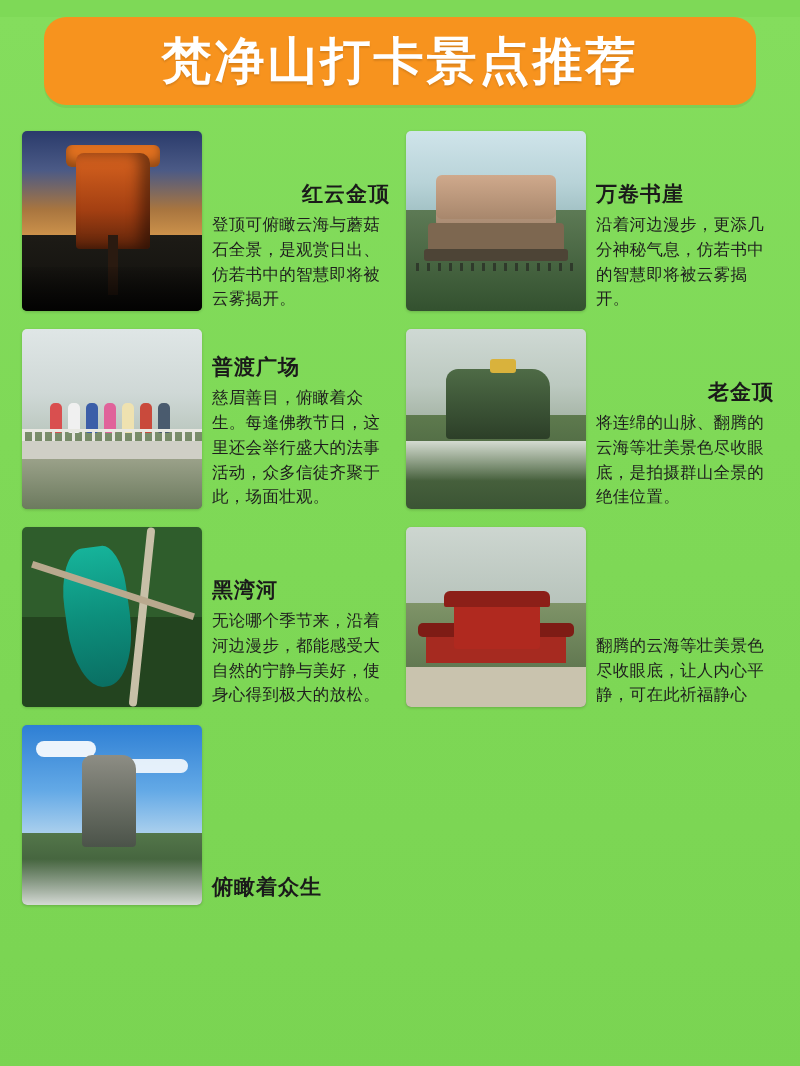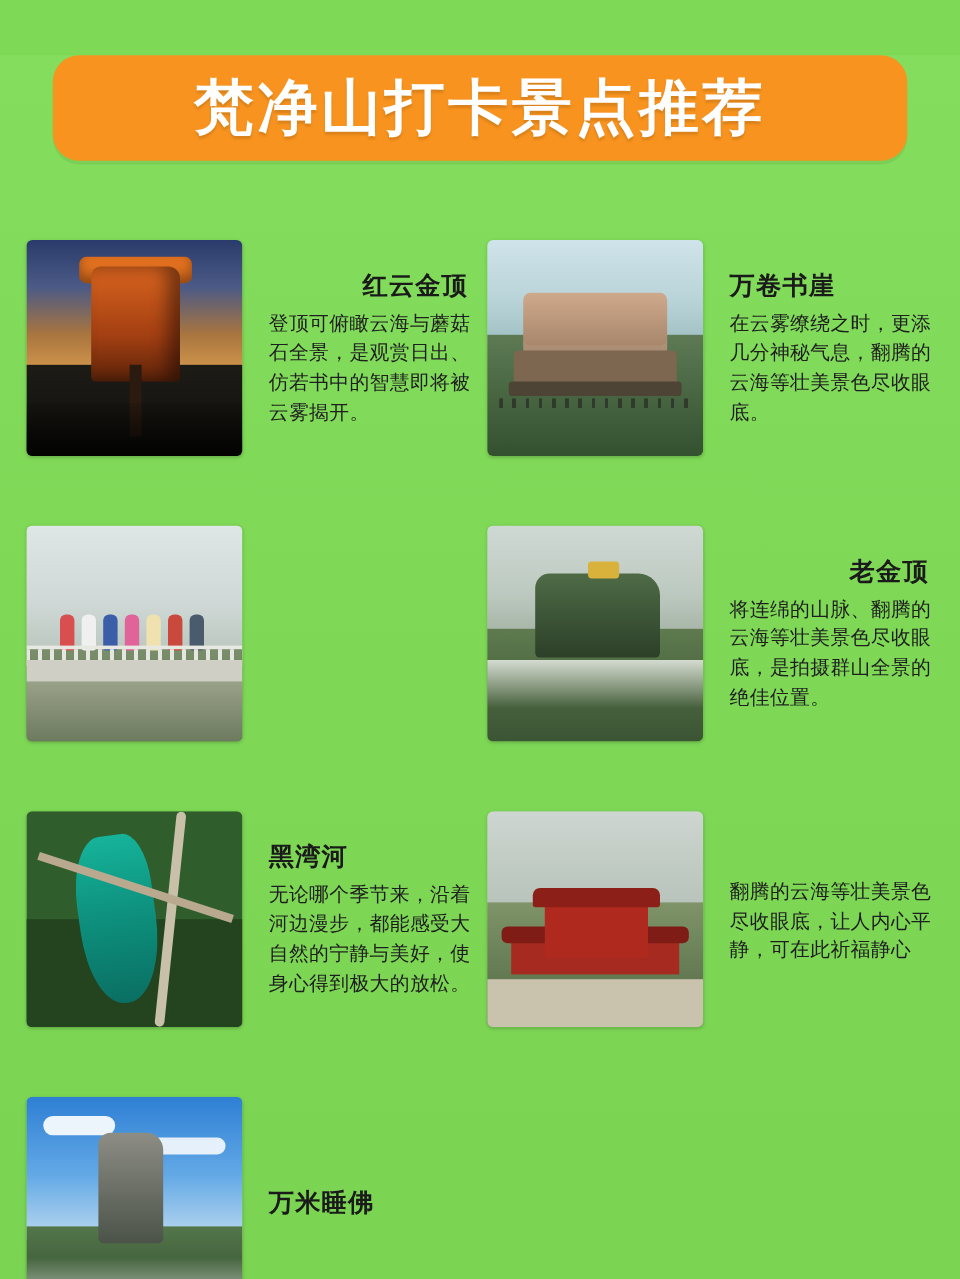--- a/index.html
+++ b/index.html
@@ -17,21 +17,21 @@
     position: relative;
     width: 800px;
     height: 1066px;
     background: linear-gradient(180deg, #84dd5d 0%, #7fd957 40%, #7ad452 100%);
     box-sizing: border-box;
     padding: 0 22px;
   }
 
   
   .header {
-    margin: 46px auto 26px auto;
+    margin: 17px auto 26px auto;
     width: 712px;
     height: 88px;
     background: #f7931e;
     border-radius: 22px;
     display: flex;
     align-items: center;
     justify-content: center;
     box-shadow: 0 3px 0 rgba(0,0,0,0.06);
   }
   .header-title {
@@ -48,23 +48,22 @@
   .grid {
     display: grid;
     grid-template-columns: 372px 372px;
     column-gap: 12px;
     row-gap: 18px;
     width: 756px;
     margin: 0 auto;
   }
   .card {
     display: flex;
-    gap: 22px;
-    align-items: center;
-    margin-top: 40px;
+    gap: 10px;
+    align-items: flex-end;
   }
   .thumb {
     width: 180px;
     height: 180px;
     border-radius: 5px;
     flex: 0 0 180px;
     position: relative;
     overflow: hidden;
     box-shadow: 0 1px 3px rgba(0,0,0,0.18);
   }
@@ -197,40 +196,44 @@
       <div class="thumb t2">
         <div class="sky"></div>
           <div class="ground"></div>
         <div class="rock r1"></div>
           <div class="rock r2"></div>
           <div class="rock r3"></div>
         <div class="rock rail"></div>
       </div>
       <div class="card-text">
         <div class="card-title">万卷书崖</div>
-        <div class="card-desc">在云雾缭绕之时，更添几分神秘气息，翻腾的云海等壮美景色尽收眼底。</div>
+        <div class="card-desc">沿着河边漫步，更添几分神秘气息，仿若书中的智慧即将被云雾揭开。</div>
       </div>
     </div>
 
 
     <div class="card">
       <div class="thumb t4">
         <div class="sky"></div>
           <div class="ground"></div>
         <div class="rock deck2"></div>
         <div class="rock p" style="left:28px;background:#d94f4f;"></div>
         <div class="rock p" style="left:46px;background:#f0f0f0;"></div>
         <div class="rock p" style="left:64px;background:#3b5ea8;"></div>
         <div class="rock p" style="left:82px;background:#e0639a;"></div>
         <div class="rock p" style="left:100px;background:#efe2b0;"></div>
         <div class="rock p" style="left:118px;background:#c94a3c;"></div>
         <div class="rock p" style="left:136px;background:#4a5b6e;"></div>
         <div class="rock rail"></div>
           <div class="rock deck"></div>
       </div>
+      <div class="card-text">
+        <div class="card-title">普渡广场</div>
+        <div class="card-desc">慈眉善目，俯瞰着众生。每逢佛教节日，这里还会举行盛大的法事活动，众多信徒齐聚于此，场面壮观。</div>
+      </div>
     </div>
 
     <div class="card">
       <div class="thumb t5">
         <div class="sky"></div>
           <div class="ground"></div>
         <div class="rock peak"></div>
           <div class="rock temple"></div>
           <div class="rock mist"></div>
       </div>
@@ -272,19 +275,19 @@
     <div class="card">
       <div class="thumb t8">
         <div class="sky"></div>
           <div class="ground"></div>
         <div class="rock cloud1"></div>
           <div class="rock cloud2"></div>
         <div class="rock pk"></div>
           <div class="rock mist"></div>
       </div>
       <div class="card-text">
-        <div class="card-title">万米睡佛</div>
+        <div class="card-title">俯瞰着众生</div>
       </div>
     </div>
 
   </div>
 
 </div>
 
 </body></html>

